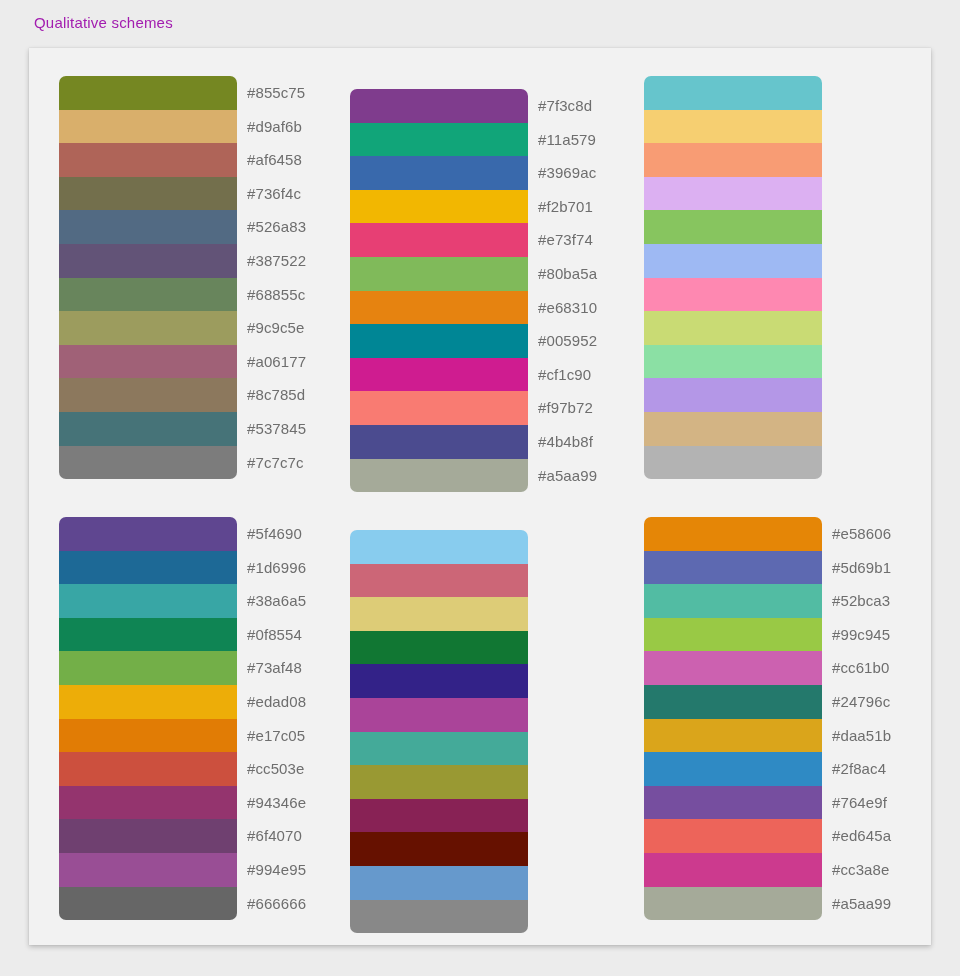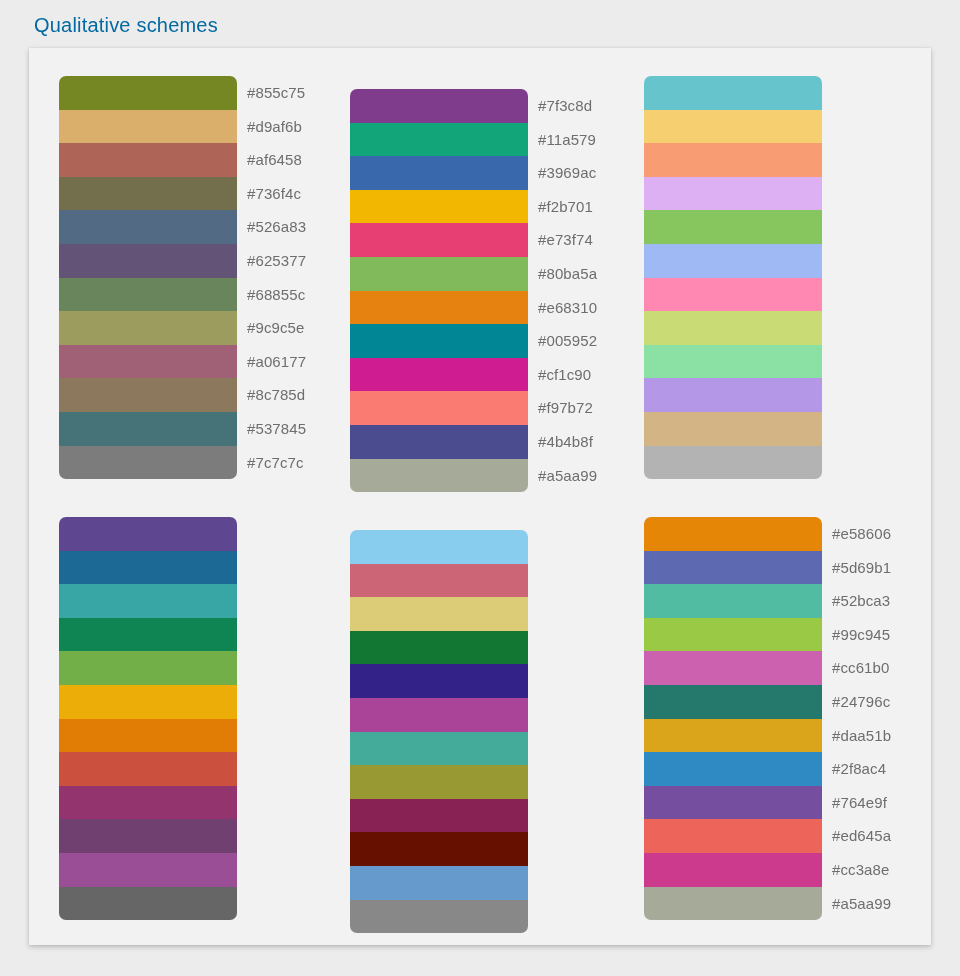--- a/index.html
+++ b/index.html
@@ -9,22 +9,22 @@
     width: 960px;
     height: 976px;
     overflow: hidden;
     font-family: "Liberation Sans", sans-serif;
   }
 
   #page-title {
     position: absolute;
     left: 34px;
     top: 14px;
-    font-size: 20px;
-    color: #0369a1;
+    font-size: 15px;
+    color: #a21caf;
     letter-spacing: 0.2px;
     font-weight: 400;
     white-space: nowrap;
   }
 
   #card {
     position: absolute;
     left: 29px;
     top: 48px;
     width: 902px;
@@ -105,21 +105,21 @@
           <div class="swatch" style="background: rgb(140, 120, 93);"></div>
           <div class="swatch" style="background: rgb(70, 115, 120);"></div>
           <div class="swatch" style="background: rgb(124, 124, 124);"></div>
         </div>
         <div class="label-stack">
           <div class="hex-label">#855c75</div>
           <div class="hex-label">#d9af6b</div>
           <div class="hex-label">#af6458</div>
           <div class="hex-label">#736f4c</div>
           <div class="hex-label">#526a83</div>
-          <div class="hex-label">#625377</div>
+          <div class="hex-label">#387522</div>
           <div class="hex-label">#68855c</div>
           <div class="hex-label">#9c9c5e</div>
           <div class="hex-label">#a06177</div>
           <div class="hex-label">#8c785d</div>
           <div class="hex-label">#537845</div>
           <div class="hex-label">#7c7c7c</div>
         </div>
       </div>
       <div class="palette" data-row="0" data-col="1">
         <div class="swatch-stack">
@@ -175,20 +175,34 @@
           <div class="swatch" style="background: rgb(15, 133, 84);"></div>
           <div class="swatch" style="background: rgb(115, 175, 72);"></div>
           <div class="swatch" style="background: rgb(237, 173, 8);"></div>
           <div class="swatch" style="background: rgb(225, 124, 5);"></div>
           <div class="swatch" style="background: rgb(204, 80, 62);"></div>
           <div class="swatch" style="background: rgb(148, 52, 110);"></div>
           <div class="swatch" style="background: rgb(111, 64, 112);"></div>
           <div class="swatch" style="background: rgb(153, 78, 149);"></div>
           <div class="swatch" style="background: rgb(102, 102, 102);"></div>
         </div>
+        <div class="label-stack">
+          <div class="hex-label">#5f4690</div>
+          <div class="hex-label">#1d6996</div>
+          <div class="hex-label">#38a6a5</div>
+          <div class="hex-label">#0f8554</div>
+          <div class="hex-label">#73af48</div>
+          <div class="hex-label">#edad08</div>
+          <div class="hex-label">#e17c05</div>
+          <div class="hex-label">#cc503e</div>
+          <div class="hex-label">#94346e</div>
+          <div class="hex-label">#6f4070</div>
+          <div class="hex-label">#994e95</div>
+          <div class="hex-label">#666666</div>
+        </div>
       </div>
       <div class="palette" data-row="1" data-col="1">
         <div class="swatch-stack">
           <div class="swatch" style="background: rgb(136, 204, 238);"></div>
           <div class="swatch" style="background: rgb(204, 102, 119);"></div>
           <div class="swatch" style="background: rgb(221, 204, 119);"></div>
           <div class="swatch" style="background: rgb(17, 119, 51);"></div>
           <div class="swatch" style="background: rgb(51, 34, 136);"></div>
           <div class="swatch" style="background: rgb(170, 68, 153);"></div>
           <div class="swatch" style="background: rgb(68, 170, 153);"></div>

